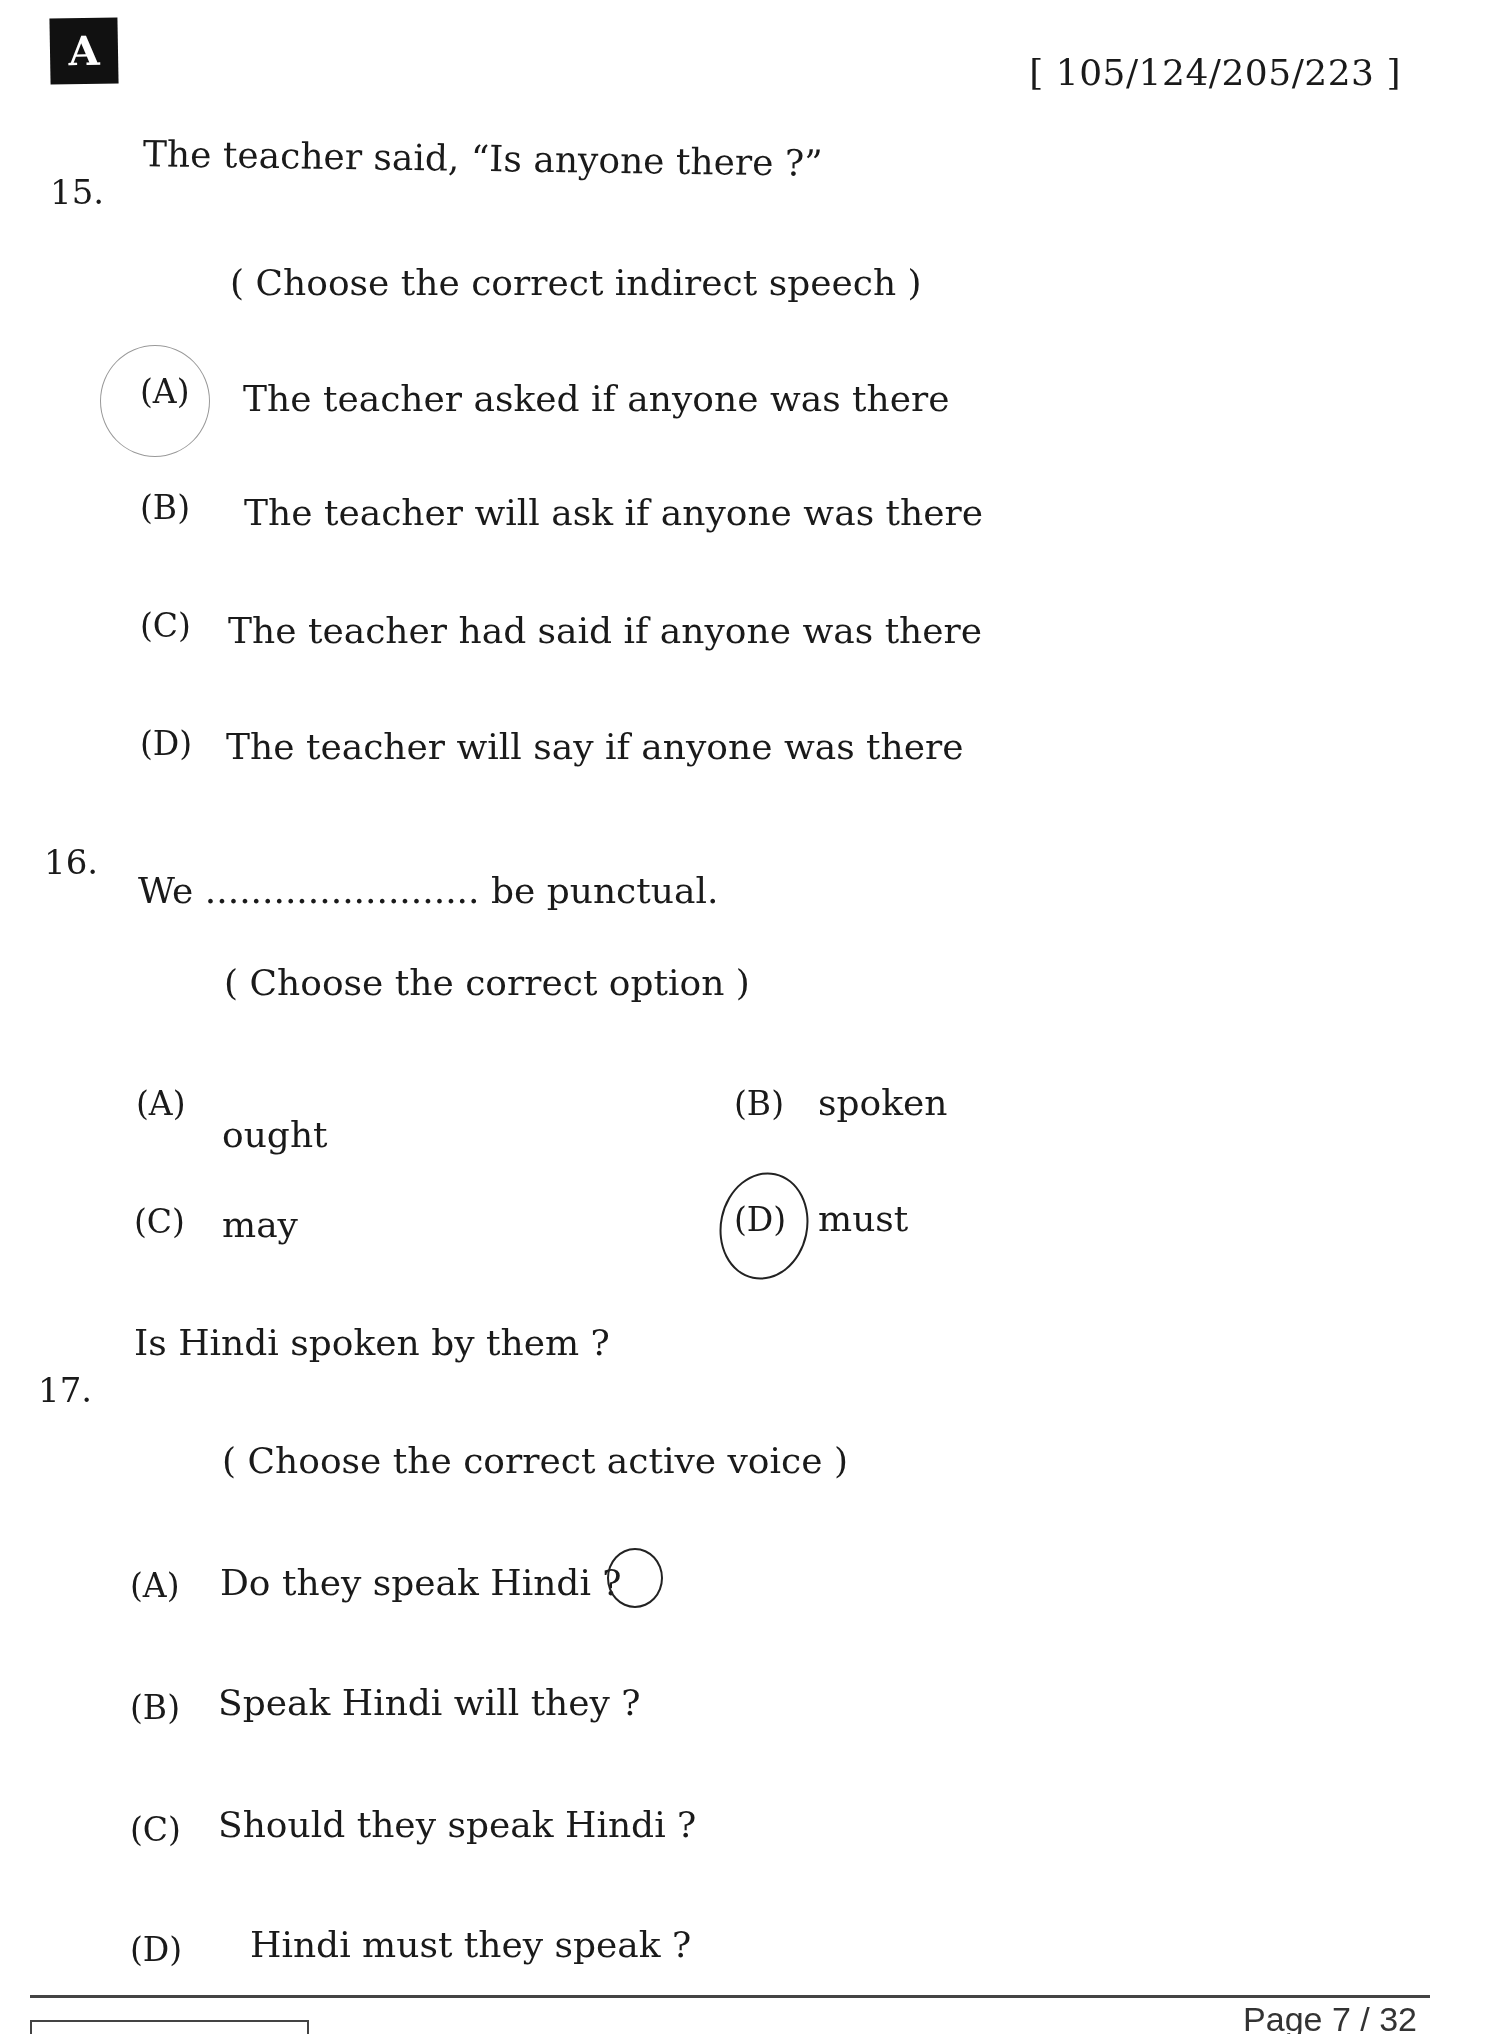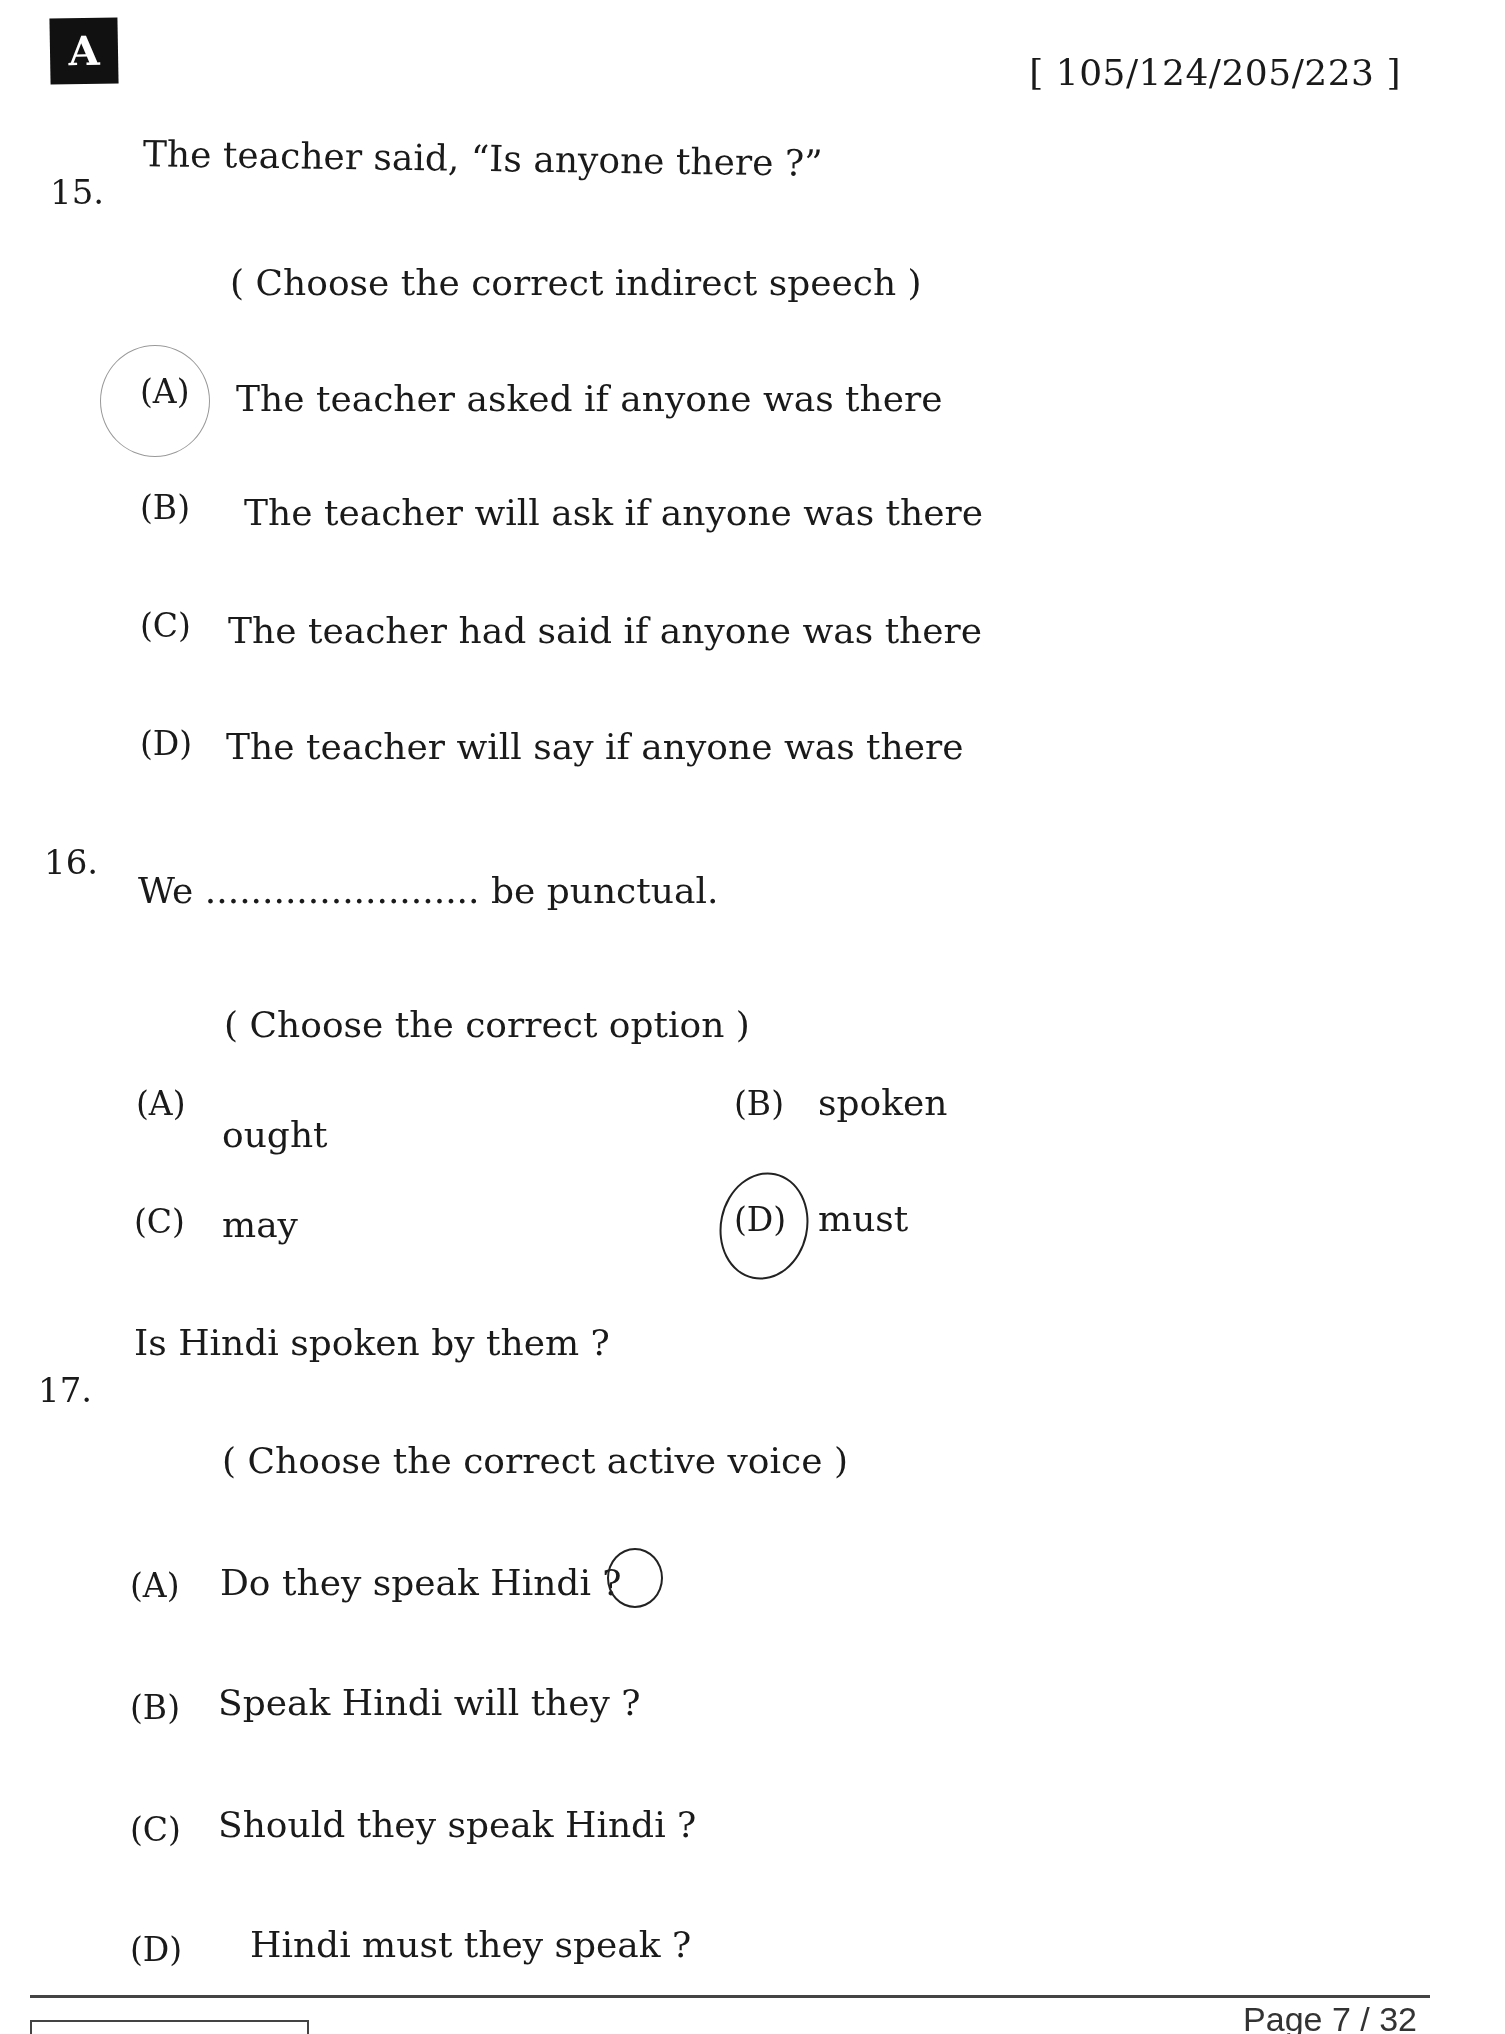--- a/index.html
+++ b/index.html
@@ -29,36 +29,36 @@
 <div class="abs set-box">A</div>
 <div class="abs code">[ 105/124/205/223 ]</div>
 
 <div>
   <div class="abs qnum" style="left:50px; top:140px;margin-top:32px;">15.</div>
   <div class="abs qtext" style="left:143px; top:138px; transform:rotate(0.8deg);">The teacher said, “Is anyone there ?”</div>
   <div class="abs instr" style="left:230px; top:262px;">( Choose the correct indirect speech )</div>
 
   <div class="circle faint" style="left:100px; top:345px; width:108px; height:110px;"></div>
   <div class="abs optlabel" style="left:140px; top:372px;">(A)</div>
-  <div class="abs opttext" style="left:236px; top:378px;">The teacher asked if anyone was there</div>
+  <div class="abs opttext" style="left:243px; top:378px;">The teacher asked if anyone was there</div>
 
   <div class="abs optlabel" style="left:140px; top:488px;">(B)</div>
   <div class="abs opttext" style="left:244px; top:492px;">The teacher will ask if anyone was there</div>
 
   <div class="abs optlabel" style="left:140px; top:606px;">(C)</div>
   <div class="abs opttext" style="left:228px; top:610px;">The teacher had said if anyone was there</div>
 
   <div class="abs optlabel" style="left:140px; top:724px;">(D)</div>
   <div class="abs opttext" style="left:226px; top:726px;">The teacher will say if anyone was there</div>
 </div>
 
 <div>
   <div class="abs qnum" style="left:44px; top:842px;">16.</div>
   <div class="abs qtext" style="left:138px; top:870px;">We ........................ be punctual.</div>
-  <div class="abs instr" style="left:224px; top:1004px;text-align:right;">( Choose the correct option )</div>
+  <div class="abs instr" style="left:224px; top:962px;text-align:right;">( Choose the correct option )</div>
 
   <div class="abs optlabel" style="left:136px; top:1084px;">(A)</div>
   <div class="abs opttext" style="left:222px; top:1082px;margin-top:32px;">ought</div>
 
   <div class="abs optlabel" style="left:734px; top:1084px;">(B)</div>
   <div class="abs opttext" style="left:818px; top:1082px;">spoken</div>
 
   <div class="abs optlabel" style="left:134px; top:1202px;">(C)</div>
   <div class="abs opttext" style="left:222px; top:1204px;">may</div>
 

